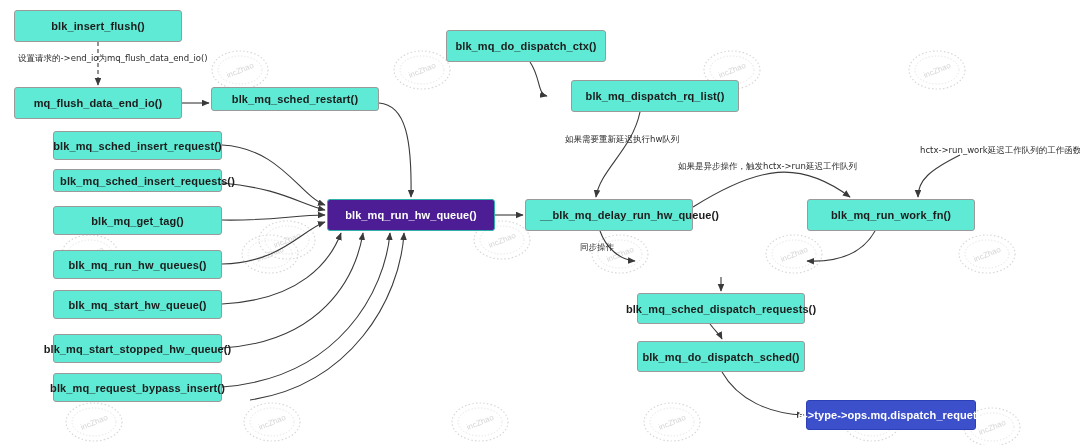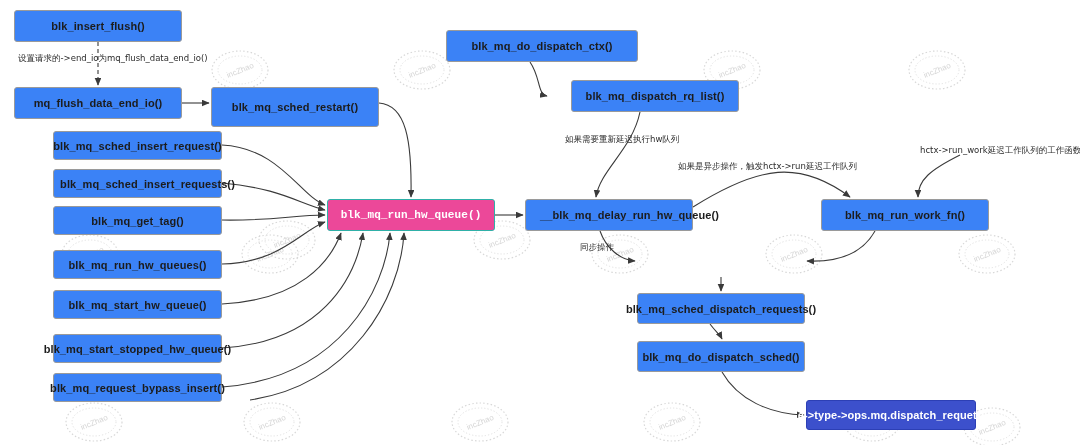--- a/index.html
+++ b/index.html
@@ -26,36 +26,35 @@
   }
   svg.edges { z-index: 1; }
   svg.marks { z-index: 0; }
   .nodes { position: absolute; left: 0; top: 0; width: 1080px; height: 445px; z-index: 2; }
 
   .node {
     position: absolute;
     box-sizing: border-box;
     border: 1px solid #9a9a9a;
     border-radius: 3px;
-    background: #3b82f6;
+    background: #5eead4;
     display: flex;
     align-items: center;
     justify-content: center;
     color: #1c1c1c;
     font-size: 11px;
     font-weight: bold;
     letter-spacing: 0.1px;
     text-align: center;
     white-space: nowrap;
   }
   .node.teal {
-    background: #ec4899;
+    background: #4c1d95;
     border-color: #2fb0a8;
     color: #ffffff;
-    font-family: Liberation Mono, monospace;
   }
   .node.blue {
     background: #3c50cc;
     border-color: #2c3fb5;
     color: #ffffff;
   }
   .edge-label {
     position: absolute;
     font-size: 8.5px;
     font-weight: normal;
@@ -138,33 +137,33 @@
 
       <path d="M710,324 C716,332 720,335 722,339"></path>
 
       <path d="M722,372 C738,400 770,414 804,415"></path>
     </g>
   </svg>
 
   <div class="nodes">
     <div class="node" style="left:14px;top:10px;width:168px;height:32px;">blk_insert_flush()</div>
     <div class="node" style="left:14px;top:87px;width:168px;height:32px;">mq_flush_data_end_io()</div>
-    <div class="node" style="left:211px;top:87px;width:168px;height:40px;">blk_mq_sched_restart()</div>
+    <div class="node" style="left:211px;top:87px;width:168px;height:24px;">blk_mq_sched_restart()</div>
     <div class="node" style="left:53px;top:131px;width:169px;height:29px;">blk_mq_sched_insert_request()</div>
-    <div class="node" style="left:53px;top:169px;width:169px;height:29px;padding-left:20px;">blk_mq_sched_insert_requests()</div>
+    <div class="node" style="left:53px;top:169px;width:169px;height:23px;padding-left:20px;">blk_mq_sched_insert_requests()</div>
     <div class="node" style="left:53px;top:206px;width:169px;height:29px;">blk_mq_get_tag()</div>
     <div class="node" style="left:53px;top:250px;width:169px;height:29px;">blk_mq_run_hw_queues()</div>
     <div class="node" style="left:53px;top:290px;width:169px;height:29px;">blk_mq_start_hw_queue()</div>
     <div class="node" style="left:53px;top:334px;width:169px;height:29px;">blk_mq_start_stopped_hw_queue()</div>
     <div class="node" style="left:53px;top:373px;width:169px;height:29px;">blk_mq_request_bypass_insert()</div>
-    <div class="node" style="left:446px;top:30px;width:192px;height:32px;">blk_mq_do_dispatch_ctx()</div>
+    <div class="node" style="left:446px;top:30px;width:160px;height:32px;">blk_mq_do_dispatch_ctx()</div>
     <div class="node" style="left:549px;top:80px;width:168px;height:32px;margin-left:22px;">blk_mq_dispatch_rq_list()</div>
     <div class="node teal" style="left:327px;top:199px;width:168px;height:32px;">blk_mq_run_hw_queue()</div>
     <div class="node" style="left:525px;top:199px;width:168px;height:32px;padding-left:41px;">__blk_mq_delay_run_hw_queue()</div>
-    <div class="node" style="left:807px;top:199px;width:168px;height:32px;margin-left:14px;">blk_mq_run_work_fn()</div>
+    <div class="node" style="left:807px;top:199px;width:168px;height:32px;">blk_mq_run_work_fn()</div>
     <div class="node" style="left:637px;top:293px;width:168px;height:31px;">blk_mq_sched_dispatch_requests()</div>
     <div class="node" style="left:637px;top:341px;width:168px;height:31px;">blk_mq_do_dispatch_sched()</div>
     <div class="node blue" style="left:806px;top:400px;width:170px;height:30px;">e-&gt;type-&gt;ops.mq.dispatch_requet()</div>
 
     <div class="edge-label" style="left:18px;top:53px;">设置请求的-&gt;end_io为mq_flush_data_end_io()</div>
     <div class="edge-label" style="left:565px;top:134px;">如果需要重新延迟执行hw队列</div>
     <div class="edge-label" style="left:678px;top:161px;">如果是异步操作，触发hctx-&gt;run延迟工作队列</div>
     <div class="edge-label" style="left:920px;top:145px;">hctx-&gt;run_work延迟工作队列的工作函数</div>
     <div class="edge-label" style="left:580px;top:242px;">同步操作</div>
   </div>

